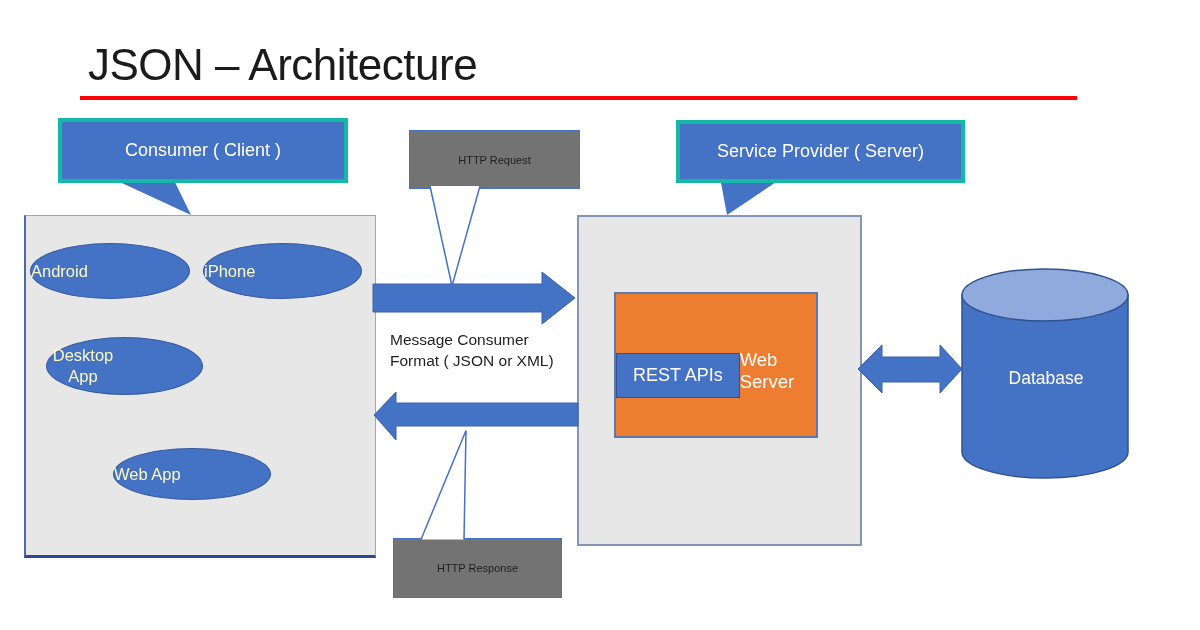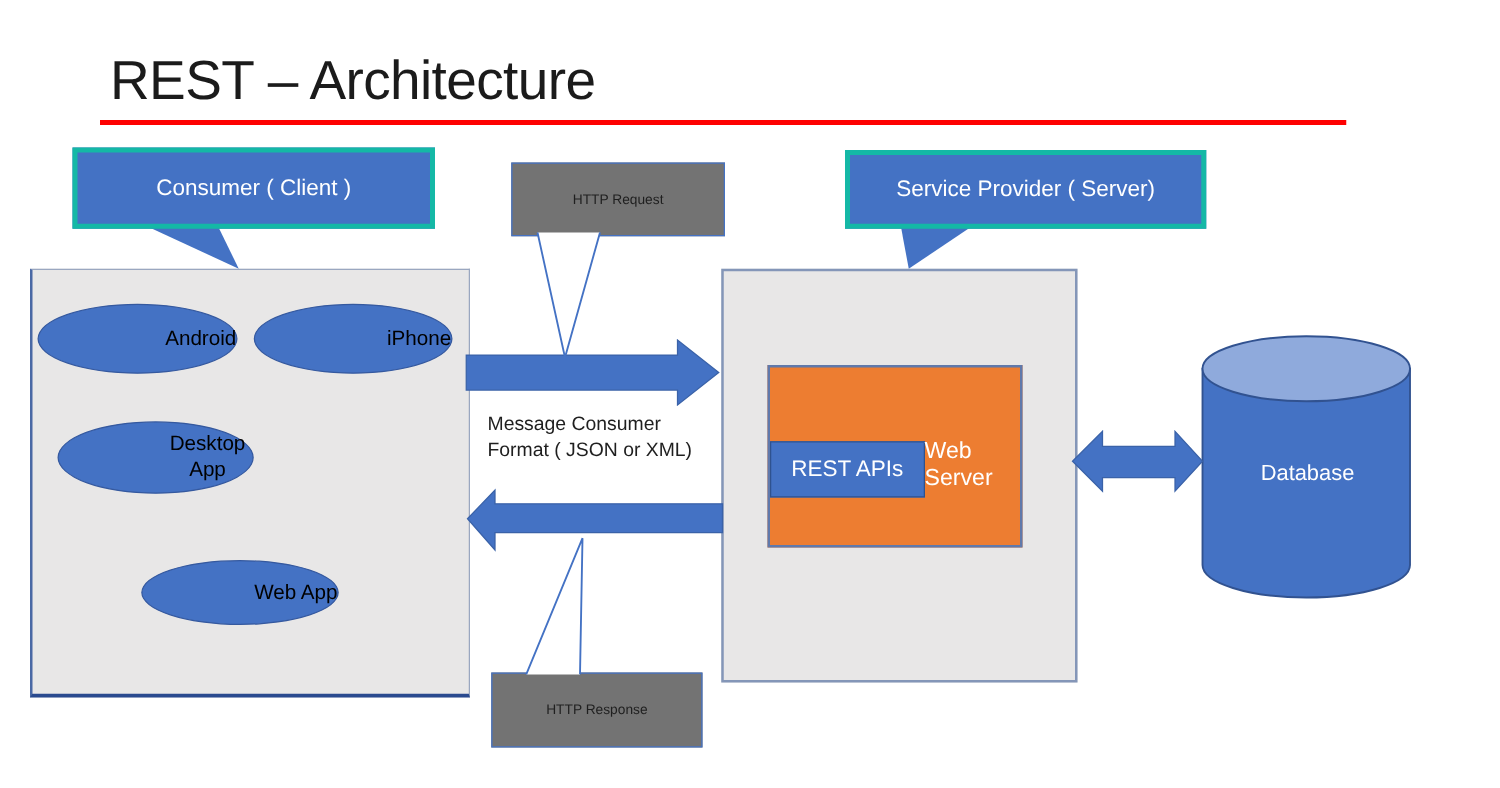--- a/index.html
+++ b/index.html
@@ -21,22 +21,22 @@
   .panel.consumer{
     left:24px;top:215px;width:349px;height:339px;
     border-left:2px solid #4a69a5;border-bottom:3px solid #2a4a8f;
   }
   .panel.server{
     left:577px;top:215px;width:281px;height:327px;border:2px solid #8496b8;
   }
 
   .node{
     z-index:2;background:#4472c4;border:1.5px solid #35599f;border-radius:50%;
-    display:flex;align-items:center;justify-content:flex-end;text-align:center;
-    color:#000000;font-size:16.5px;line-height:1.25;
+    display:flex;align-items:center;justify-content:flex-start;text-align:center;
+    color:#fef9c3;font-size:16.5px;line-height:1.25;
   }
   .node .wrap{width:72px;}
 
   .callout{
     z-index:5;display:flex;align-items:center;justify-content:center;text-align:center;
   }
   .callout.blue{
     background:#4472c4;border:4px solid #14b8a6;color:#fff;font-size:18px;
   }
   .callout.white{
@@ -67,21 +67,21 @@
     left:962px;top:368px;width:168px;z-index:4;text-align:center;color:#fff;font-size:17.5px;
   }
   svg.overlay{left:0;top:0;z-index:3;pointer-events:none;}
   svg.overlay-top{left:0;top:0;z-index:6;pointer-events:none;}
 </style>
 </head>
 <body>
 
 <div class="canvas">
 
-  <div class="abs title">REST – Architecture</div>
+  <div class="abs title">JSON – Architecture</div>
   <div class="abs red-rule"></div>
 
   <div class="abs panel consumer"></div>
   <div class="abs panel server"></div>
 
   <div class="abs node" style="left:30px;top:243px;width:158px;height:54px;">
     <span>Android</span>
   </div>
   <div class="abs node" style="left:203px;top:243px;width:157px;height:54px;">
     <span>iPhone</span>

